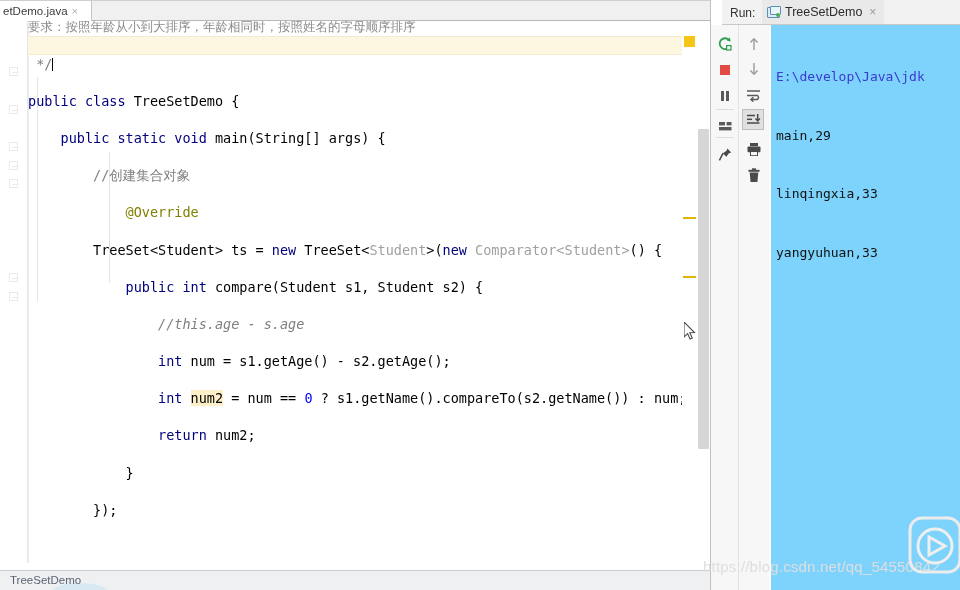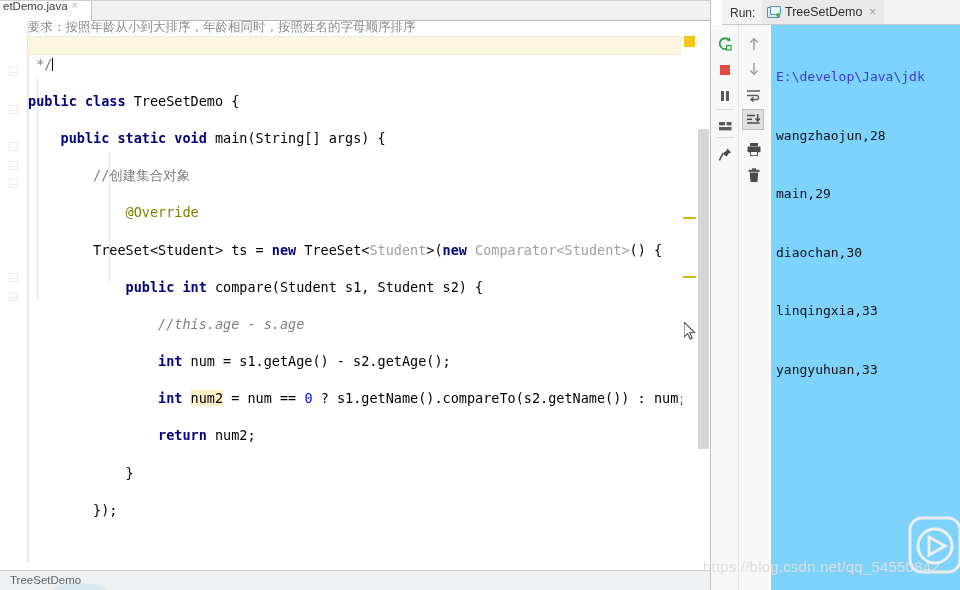--- a/index.html
+++ b/index.html
@@ -14,21 +14,21 @@
 
   
   #editor-pane{position:absolute;left:0;top:0;width:710px;height:590px;background:#fff;}
 
   
   #tab-strip{position:absolute;left:0;top:0;width:710px;height:21px;background:#f2f2f2;border-bottom:1px solid #b8b8b8;}
   #tab-strip:after{content:"";position:absolute;left:0;top:0;width:710px;height:1px;background:#cfcfcf;}
   .etab{
     position:absolute;left:0;top:0;height:21px;width:92px;background:#ffffff;
     border-right:1px solid #c4c4c4;box-sizing:border-box;
-    display:flex;align-items:flex-start;padding-left:3px;
+    display:flex;align-items:center;padding-left:3px;
   }
   .etab .tlabel{font-size:11.5px;color:#3c3c3c;font-family:"Liberation Sans",sans-serif;white-space:nowrap;}
   .etab .tclose{margin-left:4px;font-size:11px;color:#b0b0b0;line-height:10px;}
   #tab-rest{position:absolute;left:92px;top:0;right:0;height:21px;background:#f0f0f0;border-bottom:1px solid #b8b8b8;box-sizing:border-box;}
   
   .tickmark{position:absolute;left:64px;top:1px;width:6px;height:6px;color:#c9c9c9;font-size:9px;}
 
   
   #code-region{position:absolute;left:0;top:21px;width:710px;height:548px;background:#ffffff;overflow:hidden;}
   #gutter{position:absolute;left:0;top:0;width:28px;height:548px;background:#ffffff;border-right:1px solid #eeeeee;}
@@ -47,21 +47,21 @@
   #current-line-bdr-top{position:absolute;left:28px;top:15px;width:660px;height:1px;background:#f3ecd3;}
   #current-line-bdr-bot{position:absolute;left:28px;top:33px;width:660px;height:1px;background:#f3ecd3;}
 
   #code{
     position:absolute;left:28px;top:15px;width:662px;height:533px;
     font-family:"DejaVu Sans Mono","Liberation Mono",monospace;
     font-size:13.5px;line-height:18.6px;white-space:pre;
     color:#000000;
   }
   .cl{height:18.6px;white-space:pre;}
-  .kw{color:#000080;font-weight:bold;text-align:right;}
+  .kw{color:#000080;font-weight:normal;text-align:right;}
   .cmt{color:#808080;}
   .cmt-i{color:#808080;font-style:italic;}
   .num{color:#0000ff;}
   .anno{color:#808000;}
   .cls{color:#a0a0a0;}
   .hl{background:#fdf0c8;}
   .caret{display:inline-block;width:1px;height:13px;background:#000;vertical-align:-2px;}
 
   
   .iguide{position:absolute;width:1px;background:#e4e4e4;}
@@ -300,23 +300,21 @@
         <svg width="14" height="15" viewBox="0 0 14 15">
           <rect x="1.5" y="1.8" width="11" height="2" fill="#4a4a4a"></rect>
           <rect x="5" y="0.3" width="4" height="1.6" fill="#4a4a4a"></rect>
           <path d="M2.7 4.4 H11.3 L10.4 14 H3.6 Z" fill="#4a4a4a"></path>
         </svg>
       </div>
     </div>
 
     <div id="output">
       <div class="opath">E:\develop\Java\jdk</div>
-      <div class="oline">wangzhaojun,28</div>
       <div class="oline">main,29</div>
-      <div class="oline">diaochan,30</div>
       <div class="oline">linqingxia,33</div>
       <div class="oline">yangyuhuan,33</div>
     </div>
   </div>
 
   <div id="watermark">https://blog.csdn.net/qq_54550842</div>
   <svg id="wm-logo" viewBox="0 0 66 72">
     <path d="M12 14 a12 12 0 0 1 12-12 h26 a12 12 0 0 1 12 12 v30 a12 12 0 0 1 -12 12 h-26 a12 12 0 0 1 -12-12 z" fill="none" stroke="#ececec" stroke-width="3"></path>
     <circle cx="37" cy="30" r="17" fill="none" stroke="#efefef" stroke-width="3"></circle>
     <polygon points="31,21 47,30 31,39" fill="none" stroke="#efefef" stroke-width="3"></polygon>

